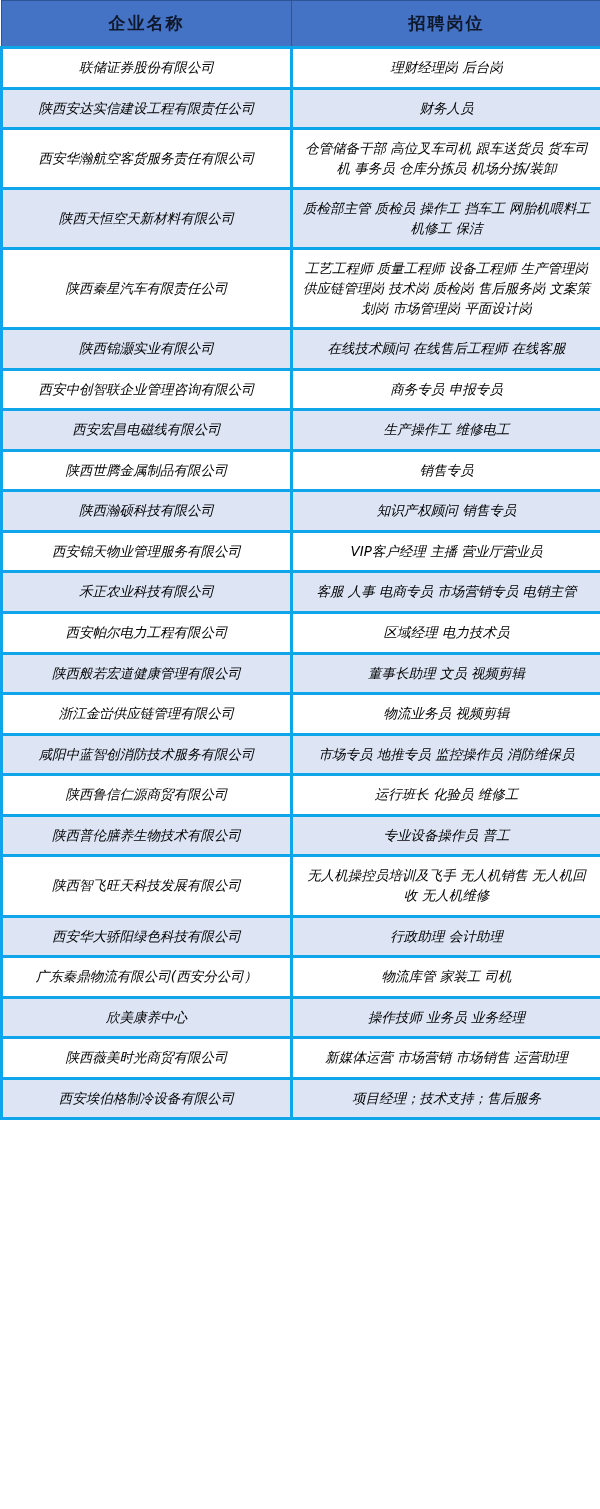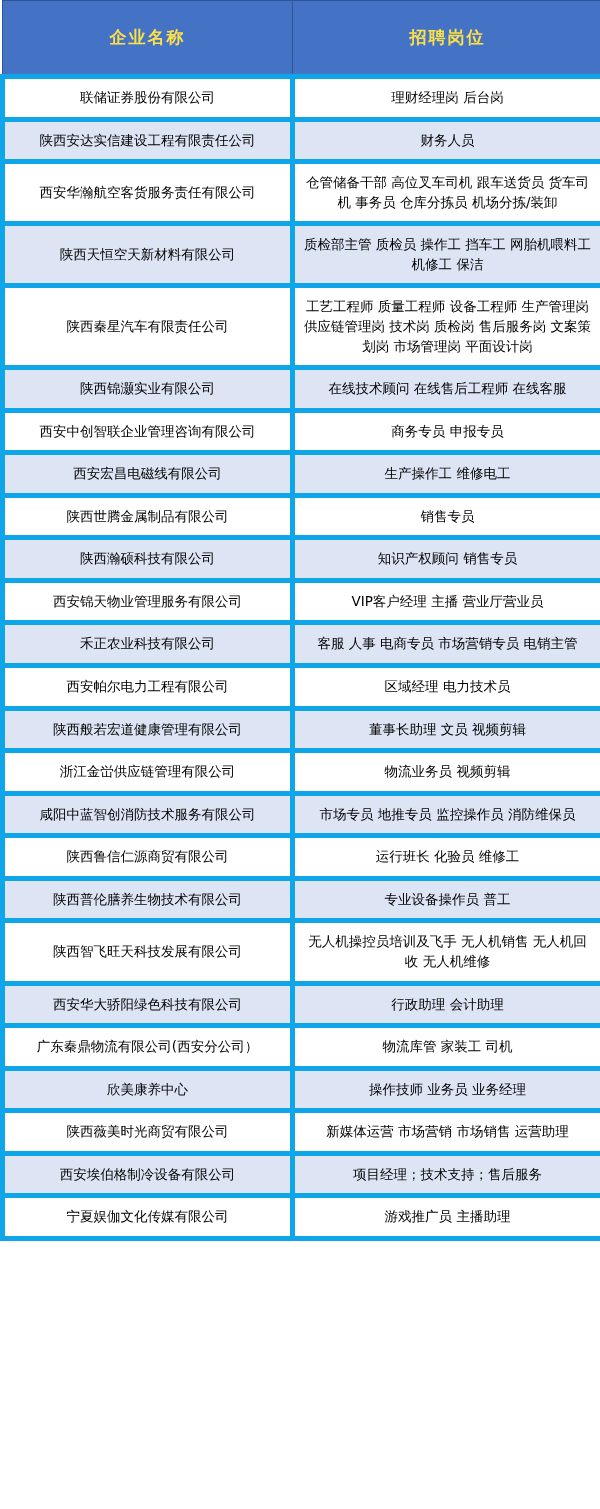--- a/index.html
+++ b/index.html
@@ -14,35 +14,36 @@
   table.recruit-table {
     width: 600px;
     border-collapse: collapse;
     table-layout: fixed;
   }
   table.recruit-table col.col-company { width: 290px; }
   table.recruit-table col.col-positions { width: 310px; }
 
   .recruit-table th {
     background: #4472C4;
-    color: #fde047;
+    color: #0f172a;
     font-size: 17px;
     font-weight: bold;
     text-align: center;
-    padding: 25px 4px;
+    padding: 11px 4px;
     border: 1px solid #2F5597;
     letter-spacing: 2px;
   }
   .recruit-table td {
-    border: 5px solid #0ea5e9;
+    border: 3px solid #0ea5e9;
     font-size: 13.5px;
     color: #000000;
     padding: 9px 8px;
     vertical-align: middle;
     line-height: 1.45;
+    font-style: italic;
   }
   .recruit-table td.company {
     text-align: center;
   }
   .recruit-table td.positions {
     text-align: center;
   }
   .recruit-table tr.even td {
     background: #ffffff;
   }
@@ -155,18 +156,14 @@
         <td class="positions">操作技师  业务员  业务经理</td>
       </tr>
       <tr class="even">
         <td class="company">陕西薇美时光商贸有限公司</td>
         <td class="positions">新媒体运营  市场营销  市场销售  运营助理</td>
       </tr>
       <tr class="odd">
         <td class="company">西安埃伯格制冷设备有限公司</td>
         <td class="positions">项目经理；技术支持；售后服务</td>
       </tr>
-      <tr class="even">
-        <td class="company">宁夏娱伽文化传媒有限公司</td>
-        <td class="positions">游戏推广员  主播助理</td>
-      </tr>
     </tbody>
 </table>
 
 </body></html>

